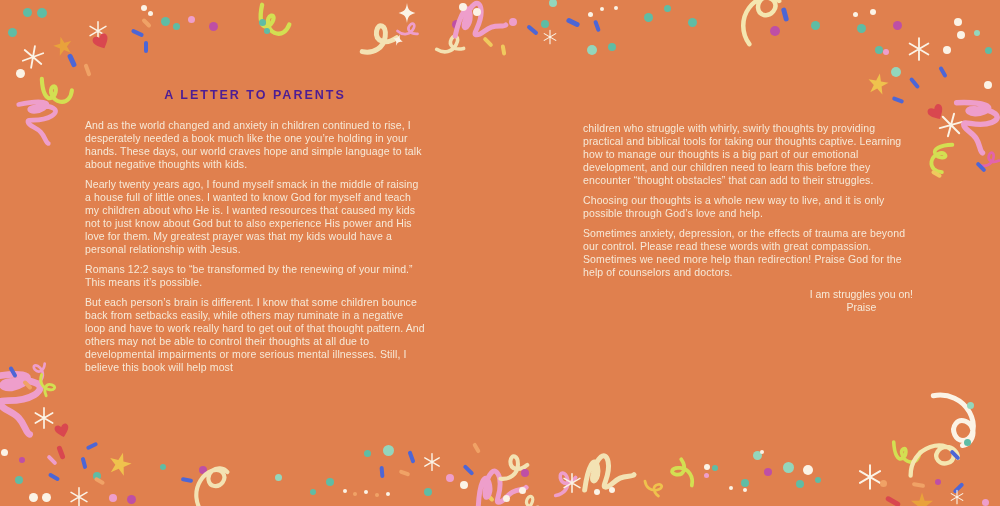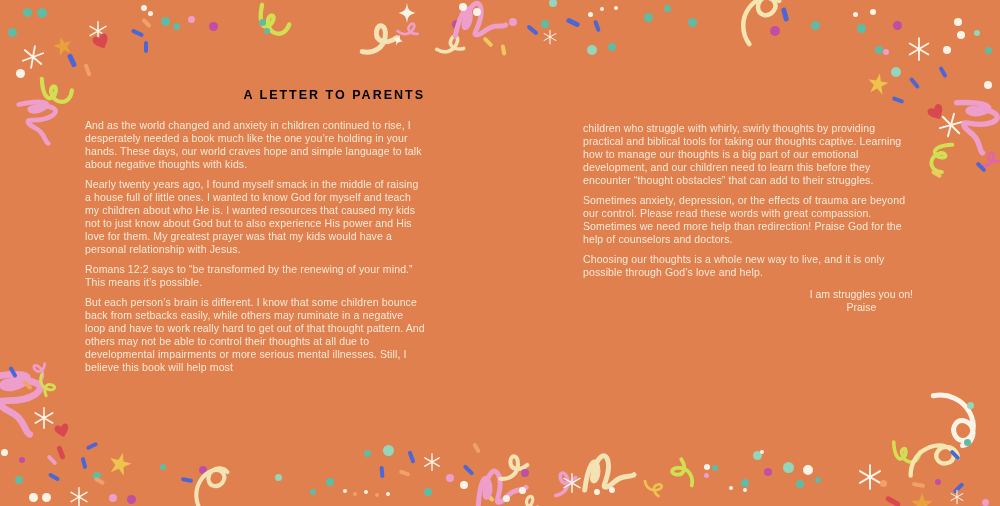--- a/index.html
+++ b/index.html
@@ -386,33 +386,33 @@
       </div>
       <div class="deco" style="left: 981.5px; top: 498.5px; width: 7px; transform: rotate(0deg); height: 7px; border-radius: 50%; background: rgb(238, 158, 203);"></div>
       <div class="deco" style="left: 949px; top: 489px; width: 16px; transform: rotate(0deg); height: 16px;">
         <svg viewBox="0 0 100 100" width="16" height="16">
           <path d="M50,8 L50,92 M14,29 L86,71 M86,29 L14,71" fill="none" stroke="#FBF3E6" stroke-width="7" stroke-linecap="round"></path>
         </svg>
       </div>
     </div>
 
   <div class="page page-left">
-    <h1 style="color: #000000; text-align: right;">A LETTER TO PARENTS</h1>
+    <h1 style="color: #4c1d95;">A LETTER TO PARENTS</h1>
     <div class="paras" id="left-paras">
         <p>And as the world changed and anxiety in children continued to rise, I desperately needed a book much like the one you’re holding in your hands. These days, our world craves hope and simple language to talk about negative thoughts with kids.</p>
         <p>Nearly twenty years ago, I found myself smack in the middle of raising a house full of little ones. I wanted to know God for myself and teach my children about who He is. I wanted resources that caused my kids not to just know about God but to also experience His power and His love for them. My greatest prayer was that my kids would have a personal relationship with Jesus.</p>
         <p>Romans 12:2 says to “be transformed by the renewing of your mind.” This means it’s possible.</p>
         <p>But each person’s brain is different. I know that some children bounce back from setbacks easily, while others may ruminate in a negative loop and have to work really hard to get out of that thought pattern. And others may not be able to control their thoughts at all due to developmental impairments or more serious mental illnesses. Still, I believe this book will help most</p>
       </div>
   </div>
 
   <div class="page page-right">
     <div class="paras" id="right-paras">
         <p>children who struggle with whirly, swirly thoughts by providing practical and biblical tools for taking our thoughts captive. Learning how to manage our thoughts is a big part of our emotional development, and our children need to learn this before they encounter “thought obstacles” that can add to their struggles.</p>
+        <p>Choosing our thoughts is a whole new way to live, and it is only possible through God’s love and help.</p>
         <p>Sometimes anxiety, depression, or the effects of trauma are beyond our control. Please read these words with great compassion. Sometimes we need more help than redirection! Praise God for the help of counselors and doctors.</p>
-        <p>Choosing our thoughts is a whole new way to live, and it is only possible through God’s love and help.</p>
       </div>
     <div class="signature">
       <div>I am struggles you on!</div>
       <div>Praise</div>
     </div>
   </div>
 </div>
 
 </body></html>

